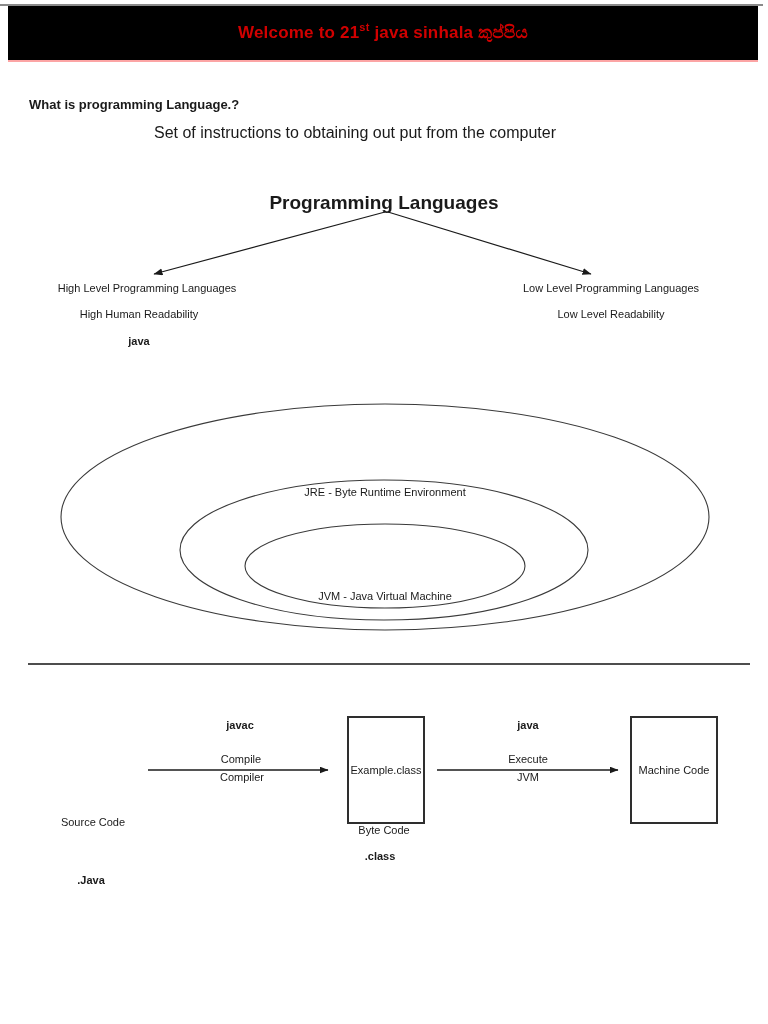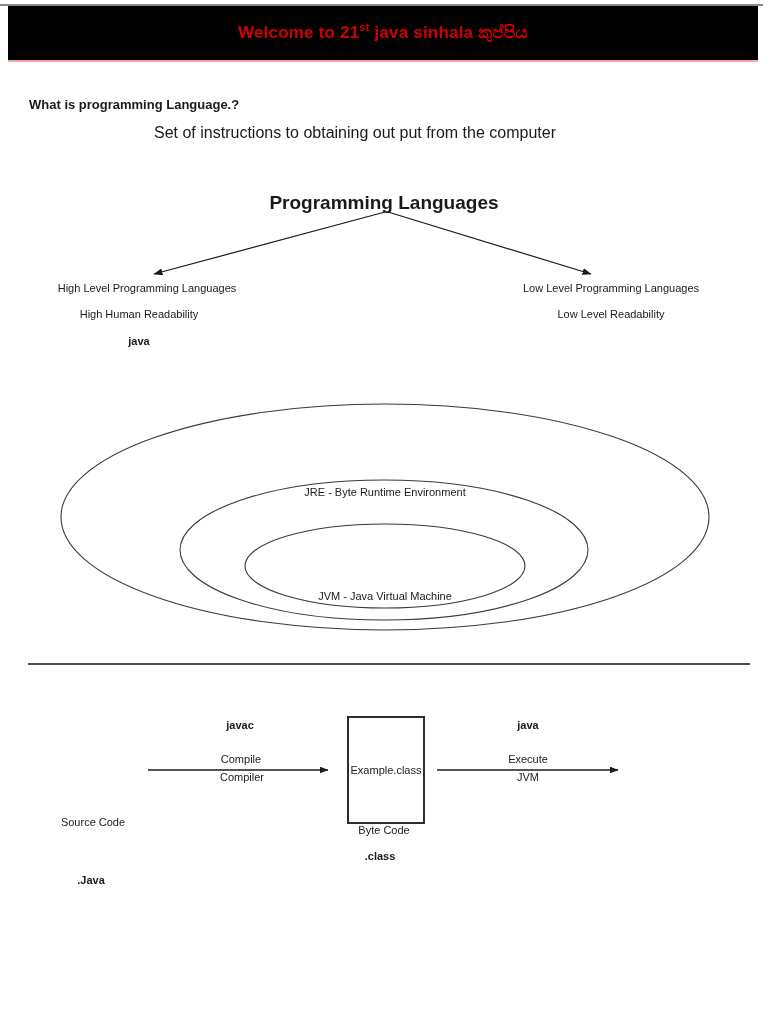--- a/index.html
+++ b/index.html
@@ -141,20 +141,23 @@
 
   <div class="small-label" style="left:491px; top:282px; width:240px;">Low Level Programming Languages</div>
   <div class="small-label" style="left:491px; top:308px; width:240px;">Low Level Readability</div>
 
   <div class="small-label" style="left:185px; top:486px; width:400px;">JRE - Byte Runtime Environment</div>
   <div class="small-label" style="left:185px; top:590px; width:400px;">JVM - Java Virtual Machine</div>
 
   <div class="flow-box box-byte">
     <span>Example.class</span>
   </div>
+  <div class="flow-box box-machine">
+    <span>Machine Code</span>
+  </div>
 
   <div class="small-label" style="left:33px; top:816px; width:120px;">Source Code</div>
   <div class="small-label bold" style="left:31px; top:850px; width:120px;margin-top:24px;">.Java</div>
   <div class="small-label" style="left:324px; top:824px; width:120px;">Byte Code</div>
   <div class="small-label bold" style="left:320px; top:850px; width:120px;">.class</div>
 
   <div class="small-label bold" style="left:180px; top:719px; width:120px;">javac</div>
   <div class="small-label" style="left:181px; top:753px; width:120px;">Compile</div>
   <div class="small-label" style="left:182px; top:771px; width:120px;">Compiler</div>
 

